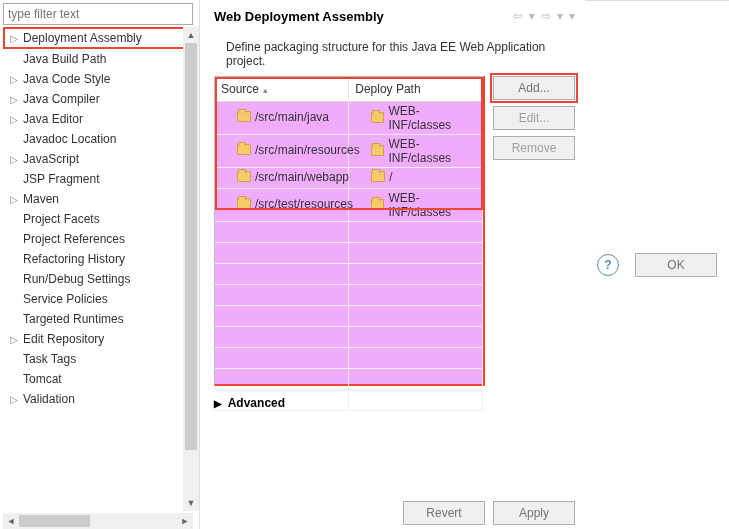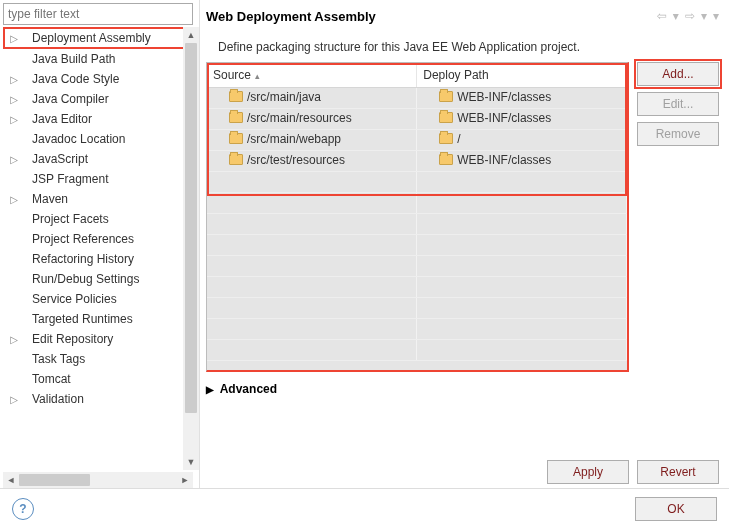--- a/index.html
+++ b/index.html
@@ -1,51 +1,51 @@
 <!DOCTYPE html>
 <html><head>
 <meta charset="utf-8">
 <style>
 * { box-sizing: border-box; margin: 0; padding: 0; font-family: "Segoe UI", Tahoma, sans-serif; font-size: 12px; }
 html, body { width: 729px; height: 529px; background: #fff; overflow: hidden; }
-.dialog { display: flex; flex-direction: column; height: 100%; }
+.dialog { display: flex; flex-direction: row; height: 100%; }
 .upper { display: flex; flex: 1; overflow: hidden; }
 .sidebar { width: 200px; border-right: 1px solid #e0e0e0; display: flex; flex-direction: column; padding: 3px 0 0 3px; }
 .filter-input { width: 190px; height: 22px; border: 1px solid #aaa; padding: 2px 4px; color: #888; margin-bottom: 2px; }
 .tree { flex: 1; overflow: hidden; position: relative; }
 .tree-item { display: flex; align-items: center; height: 20px; padding-left: 4px; cursor: default; white-space: nowrap; color: #333; }
 .tree-item .arrow { width: 14px; display: inline-flex; justify-content: center; color: #888; font-size: 10px; }
 .tree-item .arrow.blank { color: transparent; }
 .tree-item.selected { border: 2px solid #e43; padding-left: 2px; height: 22px; }
-.tree-item .lbl { padding-left: 2px; margin-left: 9px; }
+.tree-item .lbl { padding-left: 2px; }
 .scroll-y { position: absolute; right: 0; top: 0; width: 16px; height: 100%; background: #f0f0f0; display: flex; flex-direction: column; align-items: center; }
 .scroll-y .btn { height: 16px; width: 16px; display: flex; align-items: center; justify-content: center; color: #666; font-size: 9px; }
 .scroll-y .track { flex: 1; width: 16px; background: #f0f0f0; position: relative; }
 .scroll-y .thumb { position: absolute; left: 2px; width: 12px; background: #ccc; top: 0; height: 90%; border-radius: 1px; }
 .side-hscroll { height: 16px; width: 190px; background: #f0f0f0; display: flex; align-items: center; margin-top: 2px; }
 .side-hscroll .btn { width: 16px; height: 16px; display: flex; align-items: center; justify-content: center; color: #666; font-size: 9px; }
 .side-hscroll .track { flex: 1; height: 12px; background: #f0f0f0; position: relative; }
 .side-hscroll .thumb { position: absolute; top: 0; left: 0; height: 12px; width: 45%; background: #ccc; border-radius: 1px; }
-.main { flex: 1; display: flex; flex-direction: column; padding: 6px 10px 4px 6px; }
+.main { flex: 1; display: flex; flex-direction: column; padding: 6px 10px 4px 14px; }
 .title-row { display: flex; align-items: center; height: 20px; }
 .title { font-weight: bold; font-size: 13px; flex: 1; }
 .nav-icons { display: flex; gap: 6px; color: #bbb; font-size: 13px; align-items: center; }
 .nav-icons span { cursor: default; }
 .desc { margin: 14px 0 8px 12px; color: #333; }
 .content-row { display: flex; gap: 8px; }
-.table-wrap { flex: 1; border: 1px solid #bcbcbc; border-right: 2px solid #e43; border-bottom: 2px solid #e43; height: 310px; background: #e5e5e5; }
+.table-wrap { flex: 1; border: 1px solid #bcbcbc; border-right: 2px solid #e43; border-bottom: 2px solid #e43; height: 310px; background: #f0abfc; }
 .table { width: 100%; border-collapse: collapse; table-layout: fixed; }
 .table th { text-align: left; font-weight: normal; padding: 4px 6px; border-bottom: 1px solid #d6d6d6; border-right: 1px solid #e6e6e6; background: #fff; height: 24px; color: #333; }
 .table td { padding: 2px 6px; border-bottom: 1px solid #eee; border-right: 1px solid #f2f2f2; height: 21px; color: #333; }
 .table td.empty { color: transparent; }
 .fld { display: inline-flex; align-items: center; gap: 4px; margin-left: 16px; }
 .fld .folder-icon { width: 14px; height: 11px; background: #f7c96b; border: 1px solid #caa24a; border-radius: 1px; position: relative; }
 .fld .folder-icon::before { content: ""; position: absolute; top: -3px; left: 0; width: 6px; height: 3px; background: #f7c96b; border: 1px solid #caa24a; border-bottom: none; border-radius: 1px 1px 0 0; }
 .side-buttons { display: flex; flex-direction: column; gap: 6px; width: 82px; }
-.btnw { height: 24px; border: 1px solid #adadad; background: #f0f0f0; color: #7f1d1d; display: flex; align-items: center; justify-content: center; cursor: default; }
+.btnw { height: 24px; border: 1px solid #adadad; background: #f0f0f0; color: #737373; display: flex; align-items: center; justify-content: center; cursor: default; }
 .btnw.disabled { color: #a0a0a0; }
 .btnw.highlight { outline: 2px solid #e43; outline-offset: 1px; }
 .advanced { margin-top: 10px; display: flex; align-items: center; gap: 6px; font-weight: bold; }
 .advanced .tri { font-size: 10px; }
 .main-bottom { margin-top: auto; display: flex; justify-content: flex-end; gap: 8px; padding-top: 8px; }
 .footer { border-top: 1px solid #ddd; display: flex; align-items: center; padding: 8px 12px; gap: 8px; }
 .help { width: 22px; height: 22px; border: 1.5px solid #5a8dc0; border-radius: 50%; display: flex; align-items: center; justify-content: center; color: #5a8dc0; font-weight: bold; }
 .footer .spacer { flex: 1; }
 .th-sort { font-size: 9px; color: #888; margin-left: 4px; }
 </style>
@@ -259,22 +259,22 @@
           <div class="btnw highlight">Add...</div>
           <div class="btnw disabled">Edit...</div>
           <div class="btnw disabled">Remove</div>
         </div>
       </div>
       <div class="advanced">
         <span class="tri">▶</span>
         <span>Advanced</span>
       </div>
       <div class="main-bottom">
+        <div class="btnw" style="width:82px">Revert</div>
         <div class="btnw" style="width:82px">Apply</div>
-        <div class="btnw" style="width:82px">Revert</div>
       </div>
     </div>
   </div>
   <div class="footer">
     <div class="help">?</div>
     <div class="spacer"></div>
     <div class="btnw" style="width:82px">OK</div>
   </div>
 </div>
 

